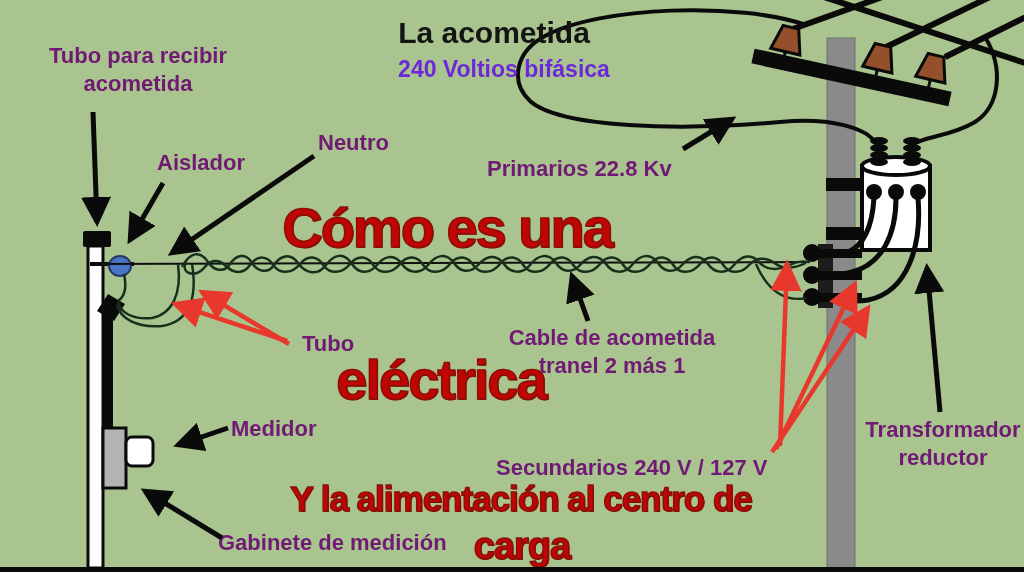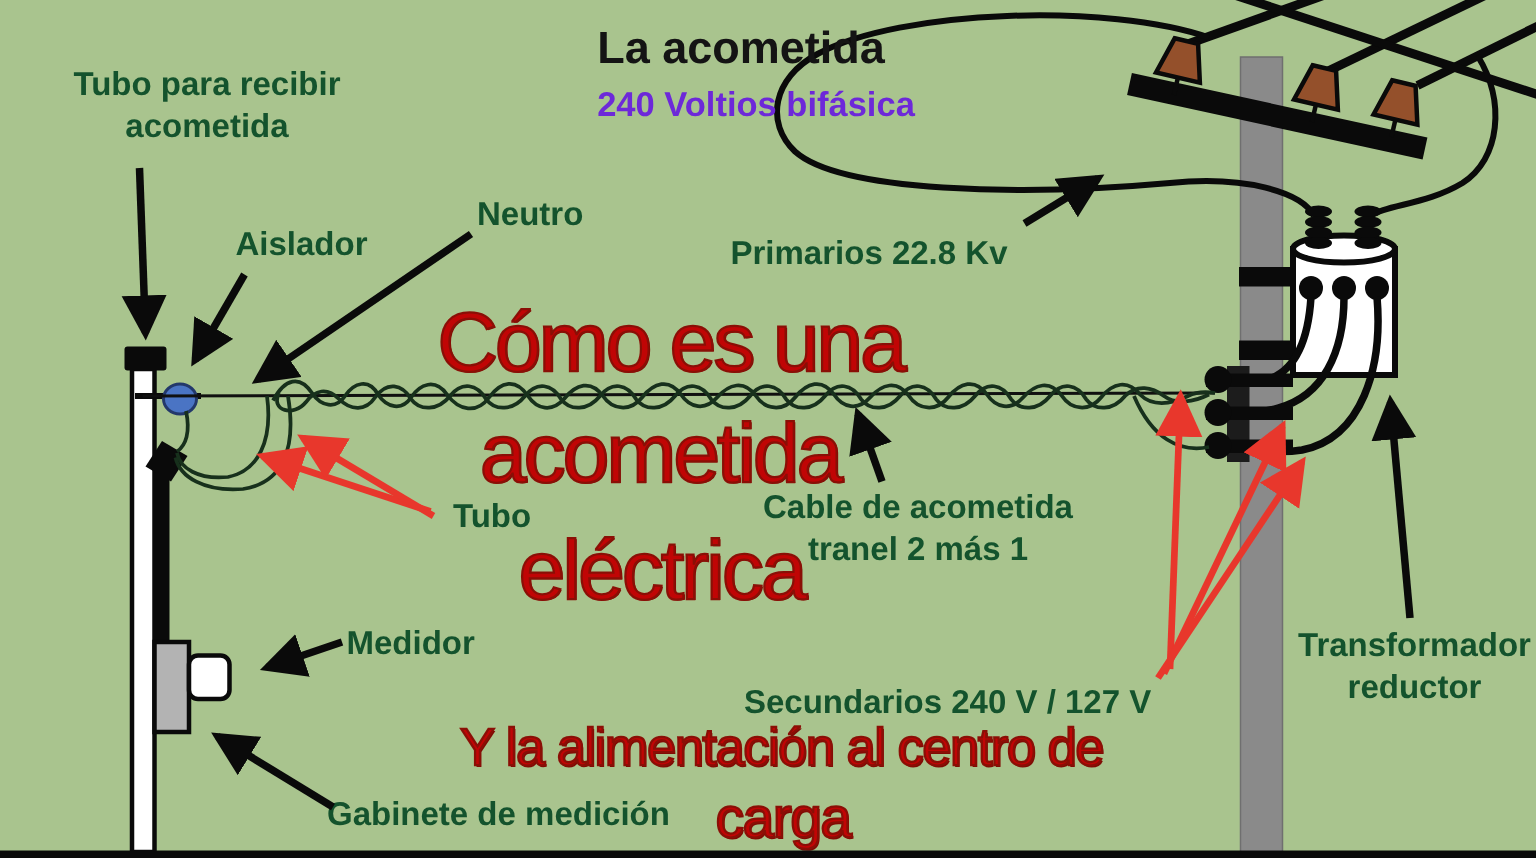--- a/index.html
+++ b/index.html
@@ -3,31 +3,31 @@
 <meta charset="utf-8">
 <style>
   html,body{margin:0;padding:0;}
   #stage{
     position:relative;width:1024px;height:572px;overflow:hidden;
     background:#a9c48e;
     font-family:"Liberation Sans",sans-serif;
   }
   svg{position:absolute;left:0;top:0;}
   .lbl{
-    position:absolute;color:#14532d;font-weight:bold;font-size:22px;
+    position:absolute;color:#701a75;font-weight:bold;font-size:22px;
     line-height:1.25;white-space:nowrap;z-index:3;
   }
   .lbl.wrap{white-space:normal;text-align:center;}
   .title-main{position:absolute;left:362px;top:16px;width:264px;text-align:center;
     font-size:30px;font-weight:bold;color:#141414;z-index:3;}
   .title-sub{position:absolute;left:372px;top:56px;width:264px;text-align:center;
     font-size:23px;font-weight:bold;color:#6d28d9;z-index:3;}
   .red-big{
     position:absolute;z-index:5;text-align:center;color:#c00505;
-    font-weight:normal;letter-spacing:-2px;
+    font-weight:bold;letter-spacing:-2px;
     -webkit-text-stroke:1.5px #8a0f06;
     text-shadow:1px 1px 0 #7e0b04;
   }
   .hl{font-size:56px;width:420px;}
   .fl1{font-size:35px;width:520px;letter-spacing:-1px;}
   .fl2{font-size:38px;width:420px;letter-spacing:-1px;}
   .layer-art{z-index:1;}
   .layer-arrows{z-index:6;}
 </style>
 </head>
@@ -144,21 +144,20 @@
     <div>Cable de acometida</div>
     <div>tranel 2 más 1</div>
   </div>
 
   <div class="lbl" style="left:231px;top:415px;">Medidor</div>
   <div class="lbl" style="left:496px;top:454px;">Secundarios 240 V / 127 V</div>
   <div class="lbl wrap" style="left:855px;top:416px;width:176px;">Transformador reductor</div>
   <div class="lbl" style="left:218px;top:529px;">Gabinete de medición</div>
 
   <div class="red-big hl" style="left:237px;top:195px;">Cómo es una</div>
-  <div class="red-big hl" style="left:230px;top:269px;">acometida</div>
   <div class="red-big hl" style="left:231px;top:347px;">eléctrica</div>
   <div class="red-big fl1" style="left:261px;top:479px;">Y la alimentación al centro de</div>
   <div class="red-big fl2" style="left:312px;top:525px;">carga</div>
 
   <svg class="layer-arrows" width="1024" height="576" viewBox="0 0 1024 576">
     <defs>
       <marker id="ab" markerWidth="7" markerHeight="7" refX="5" refY="3" orient="auto">
         <path d="M0,0 L6,3 L0,6 Z" fill="#0a0a0a"></path>
       </marker>
       <marker id="ar" markerWidth="8" markerHeight="8" refX="6" refY="3.5" orient="auto">

